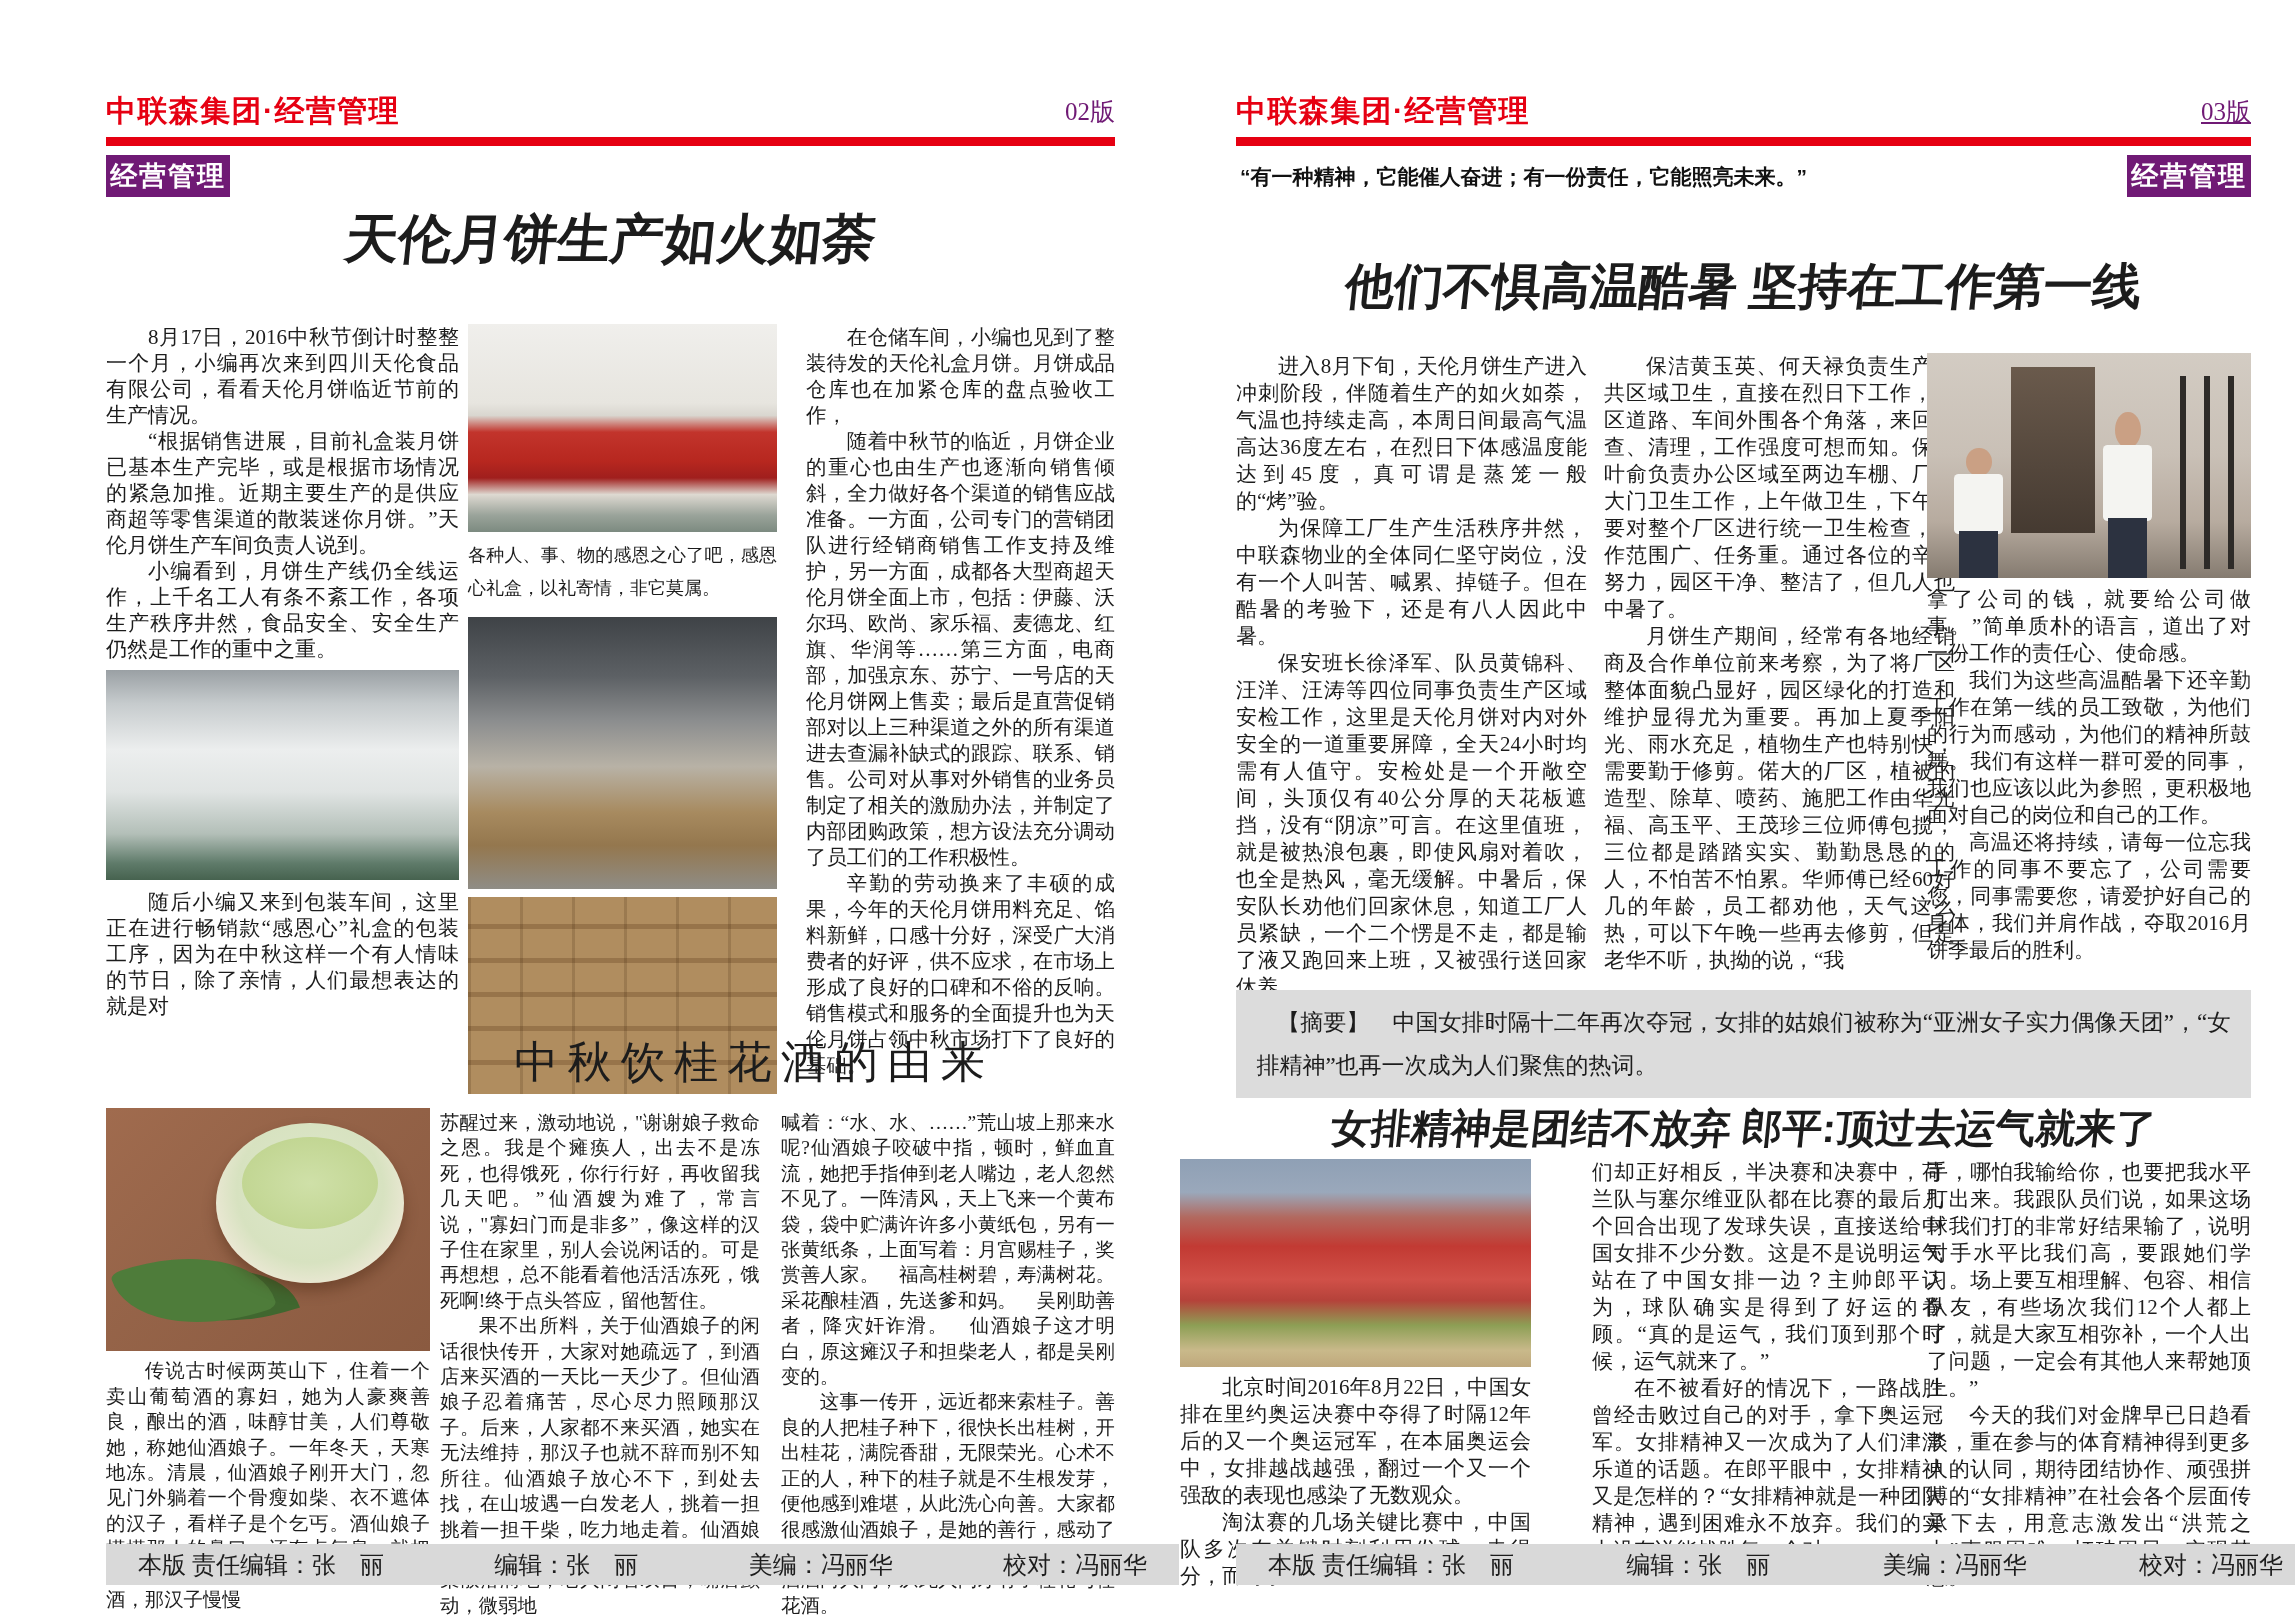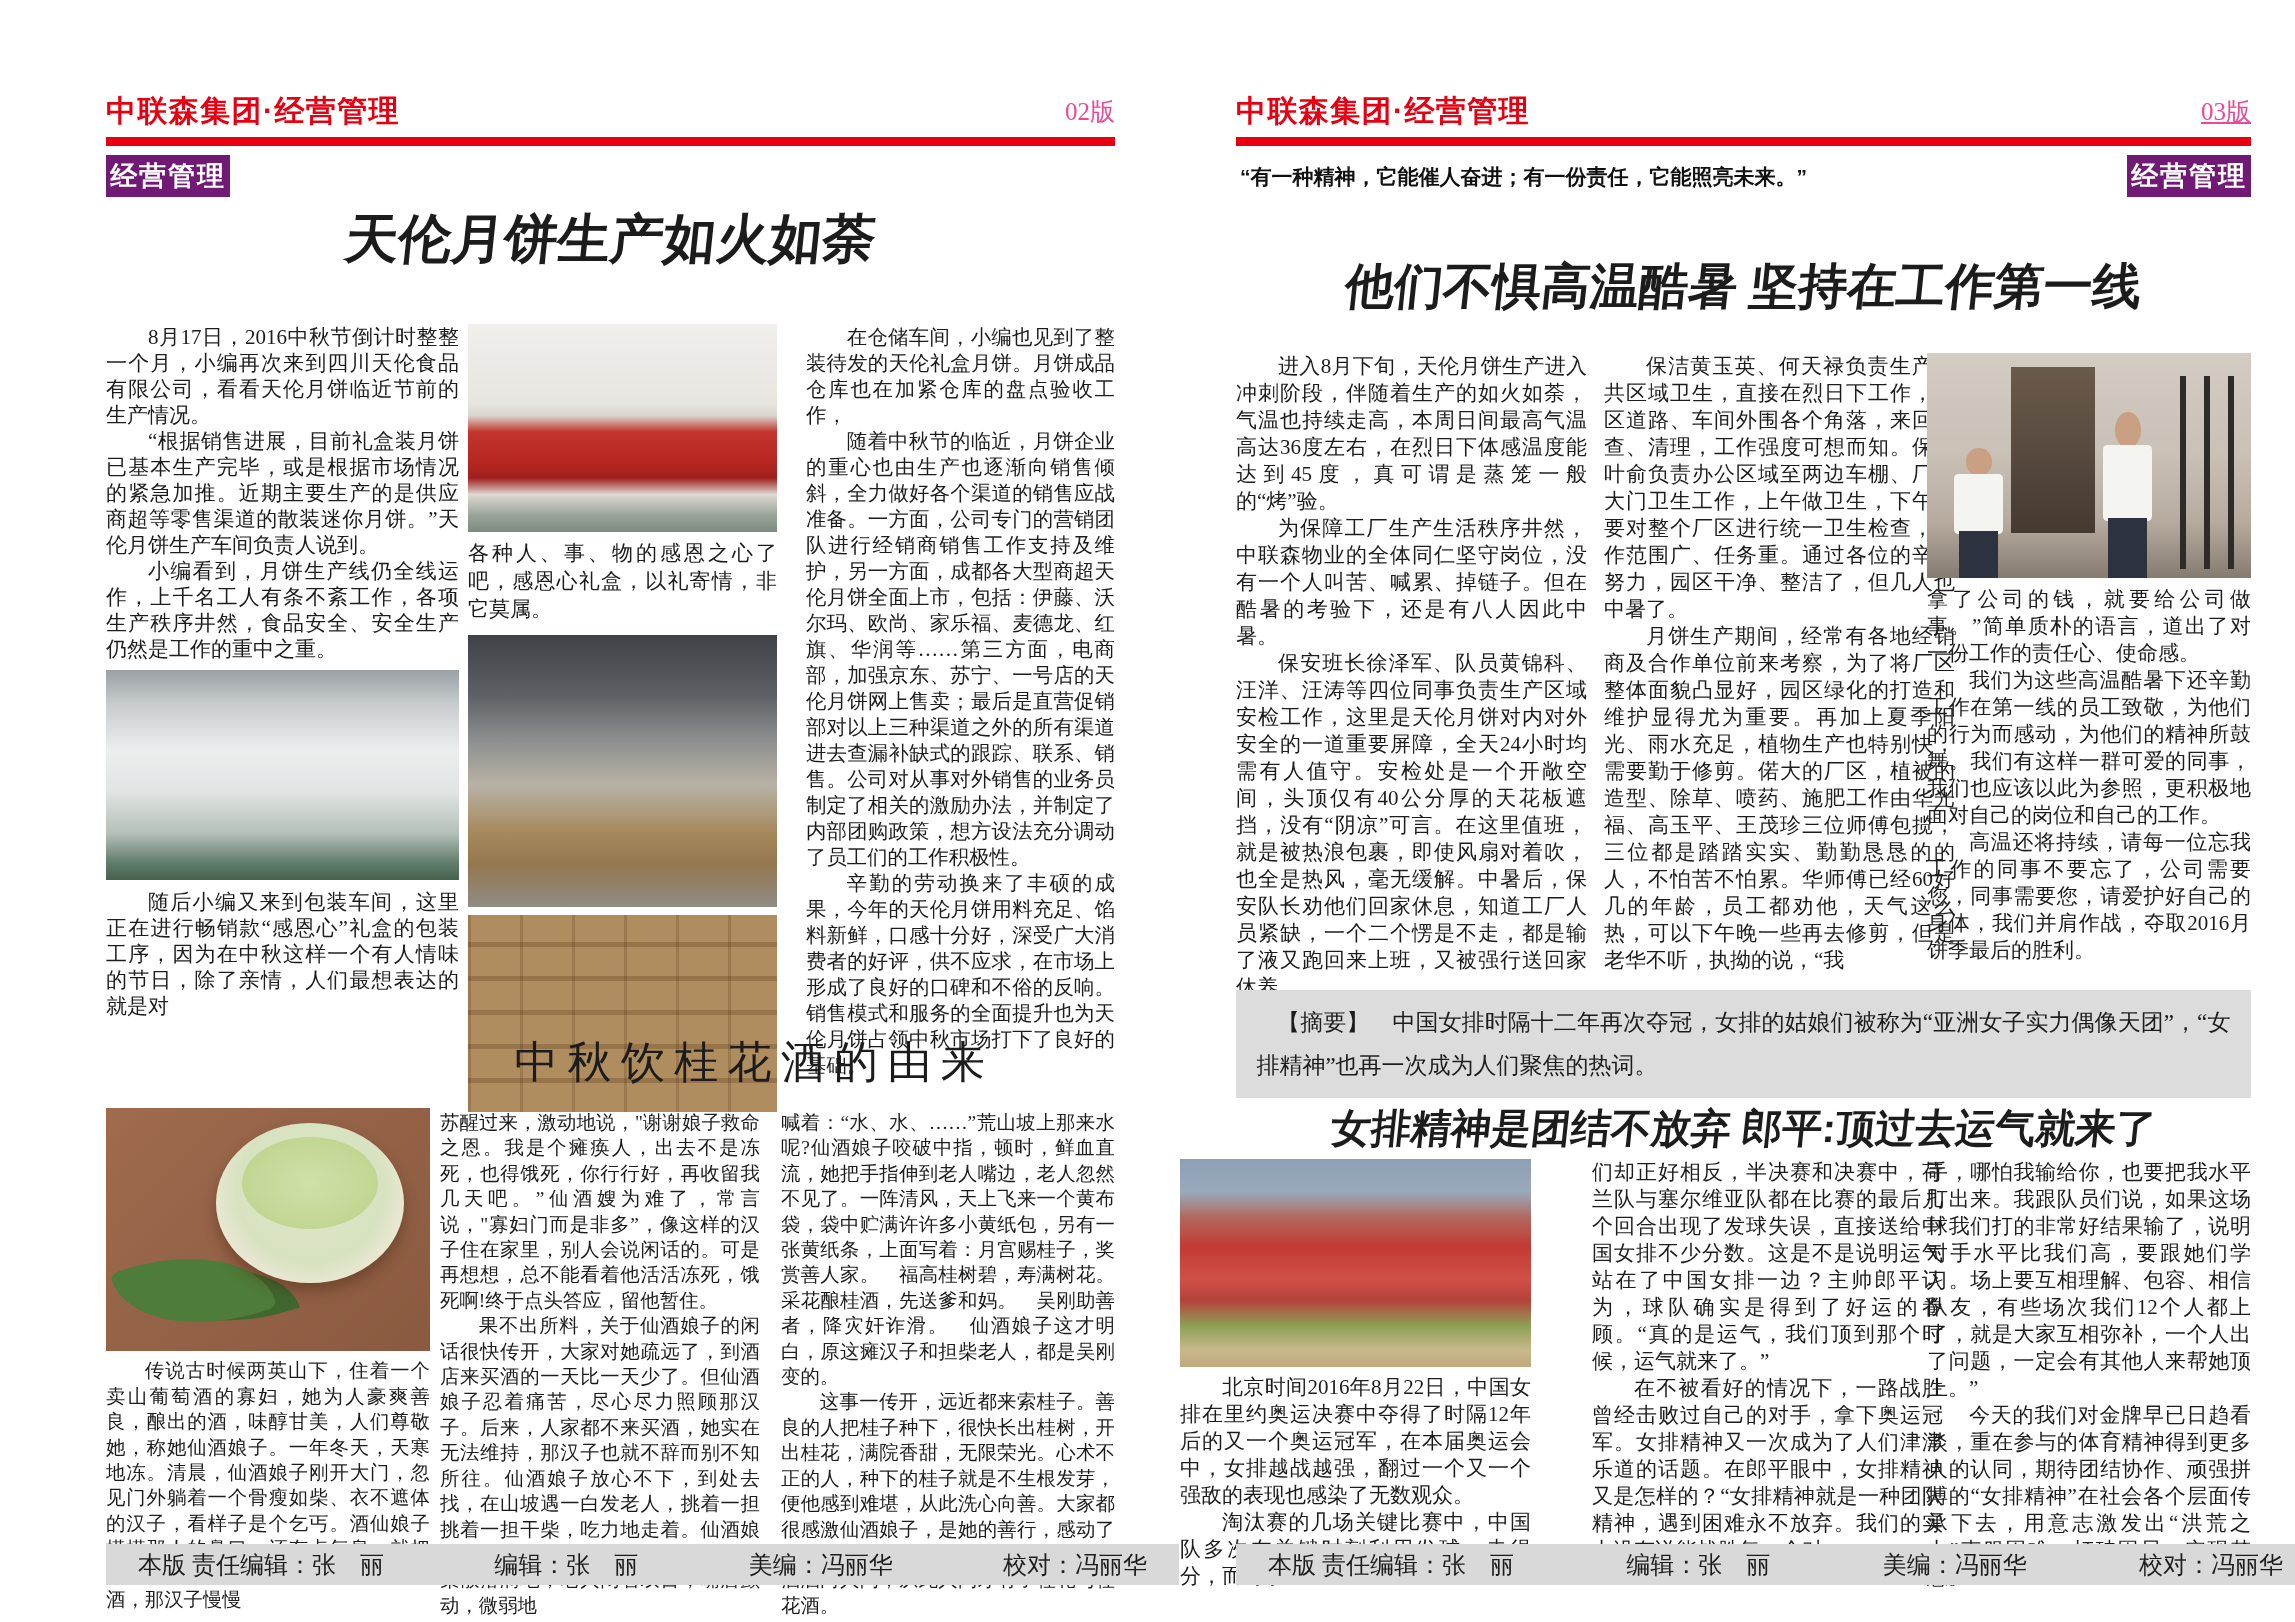--- a/index.html
+++ b/index.html
@@ -2,37 +2,37 @@
 <html style="font-size:7.4px"><head>
 <meta charset="utf-8">
 <style>
   html,body{margin:0;padding:0;background:#888;}
   .sheet{position:relative;width:2295px;height:1623px;background:#ffffff;overflow:hidden;
          font-family:"Liberation Serif",serif;color:#1c1c1c;}
   .abs{position:absolute;}
   
   .brand{font-family:"Liberation Sans",sans-serif;font-weight:bold;color:#e60012;
          font-size:30px;letter-spacing:1.4px;white-space:nowrap;}
-  .pageno{font-size:25px;color:#ec4899;text-align:right;white-space:nowrap;}
+  .pageno{font-size:25px;color:#701a75;text-align:right;white-space:nowrap;}
   .rule{background:#e60012;height:9.3px;}
   .tag{background:#701a75;color:#fff;font-family:"Liberation Sans",sans-serif;font-weight:bold;
        font-size:27px;display:flex;align-items:center;justify-content:center;letter-spacing:1.9px;}
   .slogan{font-family:"Liberation Sans",sans-serif;font-weight:bold;font-size:21px;color:#111;white-space:nowrap;}
   
   .t-serif{font-weight:bold;text-align:center;transform:skewX(-6deg);white-space:nowrap;}
   .t-kai{font-weight:normal;text-align:center;letter-spacing:9.3px;white-space:nowrap;}
   .t-sans{font-family:"Liberation Sans",sans-serif;font-weight:bold;text-align:center;
           transform:skewX(-6deg);white-space:nowrap;}
   
   .col p{margin:0;text-align:justify;text-indent:2em;}
   .col p.cont{text-indent:0;}
   .c-main{font-size:21px;line-height:26px;}
   .c-right1{font-size:21px;line-height:27px;}
   .c-story{font-size:19.4px;line-height:25.4px;}
-  .caption{font-size:21px;line-height:28px;}
+  .caption{font-size:18px;line-height:33px;}
   
   .photo{position:relative;width:100%;overflow:hidden;}
   .photo-factory{background:linear-gradient(180deg,#9aa0a4 0%,#c6cbcd 16%,#eceeee 38%,#e0e4e3 58%,#b3bfb8 78%,#5f7b6a 92%,#46624f 100%);}
   .photo-giftline{background:linear-gradient(180deg,#f0efec 0%,#e7e5df 38%,#d9d6cf 44%,#c2342c 52%,#b7271f 66%,#a01f1d 74%,#ded9d1 82%,#9aa39a 92%,#7c8a80 100%);}
   .photo-warehouse{background:linear-gradient(180deg,#3f4347 0%,#5d6165 22%,#8b8d8e 38%,#b8b2a6 55%,#a78a5f 72%,#94774e 84%,#8f8d86 100%);}
   .photo-boxes{background:
       repeating-linear-gradient(90deg,rgba(60,35,10,.18) 0 2.8px,rgba(0,0,0,0) 2.8px 52px),
       repeating-linear-gradient(0deg,#b08d5f 0 29px,#97744a 29px 34px);}
   .photo-osmanthus{background:linear-gradient(135deg,#a06b4e 0%,#94604672 40%,#8a5a40 100%),#96664a;}
   .bowl{position:absolute;left:34%;top:6%;width:58%;height:66%;border-radius:50%;

